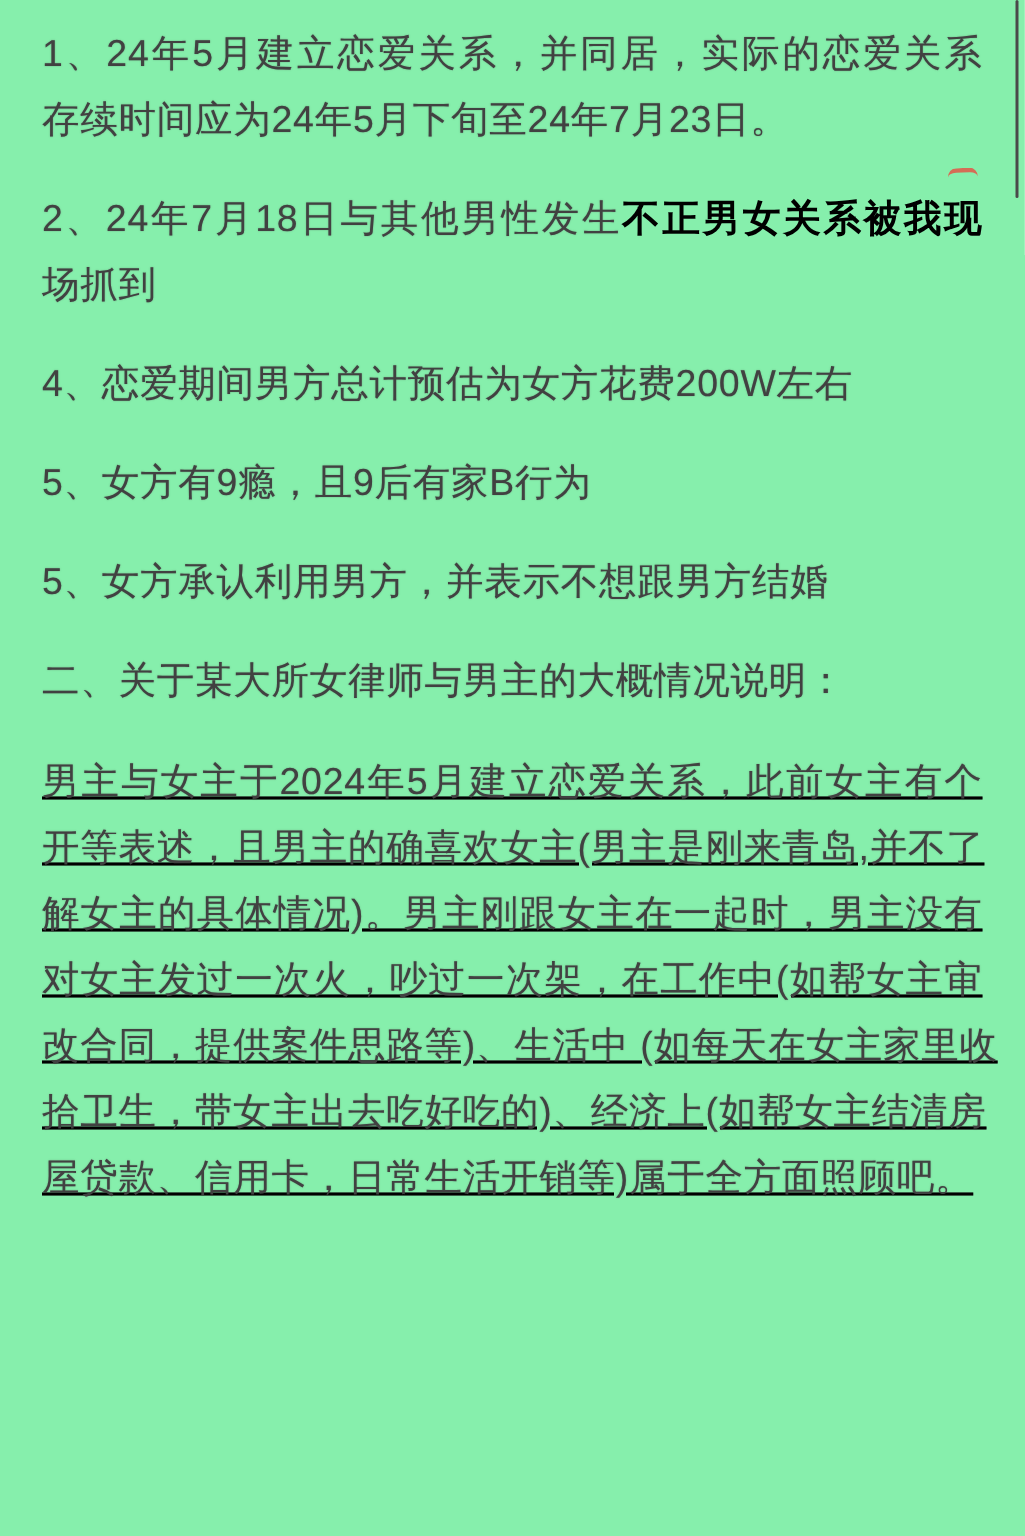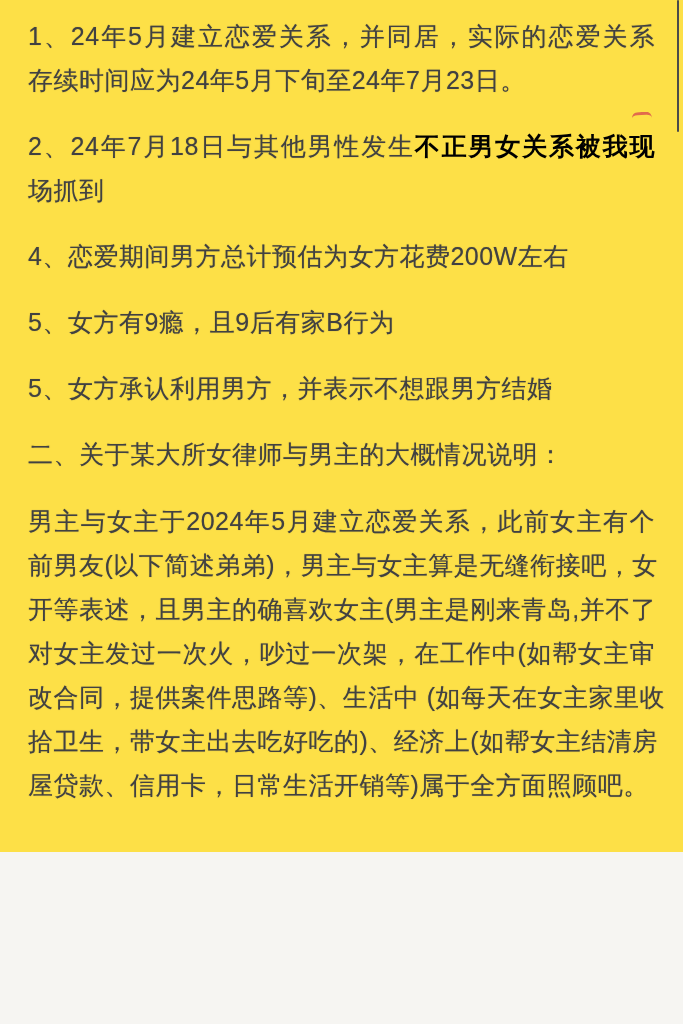--- a/index.html
+++ b/index.html
@@ -4,22 +4,22 @@
 <style>
   html, body { margin: 0; padding: 0; }
   body {
     width: 683px; height: 1024px;
     background: #f6f5f2;
     font-family: "Liberation Sans", "DejaVu Sans", sans-serif;
     overflow: hidden;
   }
   .page {
     position: relative;
-    width: 683px; height: 852px;
-    background: #fde047;
+    width: 683px; height: 1024px;
+    background: #86efac;
     overflow: hidden;
   }
   .content {
     padding: 14px 28px 0 28px;
   }
   .block { margin-bottom: 22px; }
   .line {
     font-size: 25px;
     line-height: 44px;
     letter-spacing: 0.5px;
@@ -29,21 +29,21 @@
     text-justify: inter-character;
     white-space: nowrap;
     overflow: visible;
   }
   .line.fill { text-align-last: justify; }
   .sharp {
     color: #000000;
     text-shadow: none;
     font-weight: 700;
   }
-  .paragraph { margin-top: 23px; }
+  .paragraph { margin-top: 23px; text-decoration: underline; }
   .red-mark {
     position: absolute;
     left: 632px; top: 112px;
     width: 20px; height: 9px;
     border-top: 3px solid #de5f4d;
     border-radius: 50% / 90%;
     transform: rotate(-2deg);
     opacity: 0.9;
   }
   .scrollbar-thumb {
@@ -82,22 +82,22 @@
     <section class="block">
       <div class="line">5、女方承认利用男方，并表示不想跟男方结婚</div>
     </section>
 
     <section class="block">
       <div class="line">二、关于某大所女律师与男主的大概情况说明：</div>
     </section>
 
     <section class="block paragraph">
       <div class="line fill">男主与女主于2024年5月建立恋爱关系，此前女主有个</div>
-      <div class="line fill">前男友(以下简述弟弟)，男主与女主算是无缝衔接吧，女</div>
       <div class="line fill">开等表述，且男主的确喜欢女主(男主是刚来青岛,并不了</div>
+      <div class="line fill">解女主的具体情况)。男主刚跟女主在一起时，男主没有</div>
       <div class="line fill">对女主发过一次火，吵过一次架，在工作中(如帮女主审</div>
       <div class="line fill">改合同，提供案件思路等)、生活中 (如每天在女主家里收</div>
       <div class="line fill">拾卫生，带女主出去吃好吃的)、经济上(如帮女主结清房</div>
       <div class="line">屋贷款、信用卡，日常生活开销等)属于全方面照顾吧。</div>
     </section>
 
   </main>
 
   <div class="red-mark"></div>
   <div class="scrollbar-thumb"></div>

